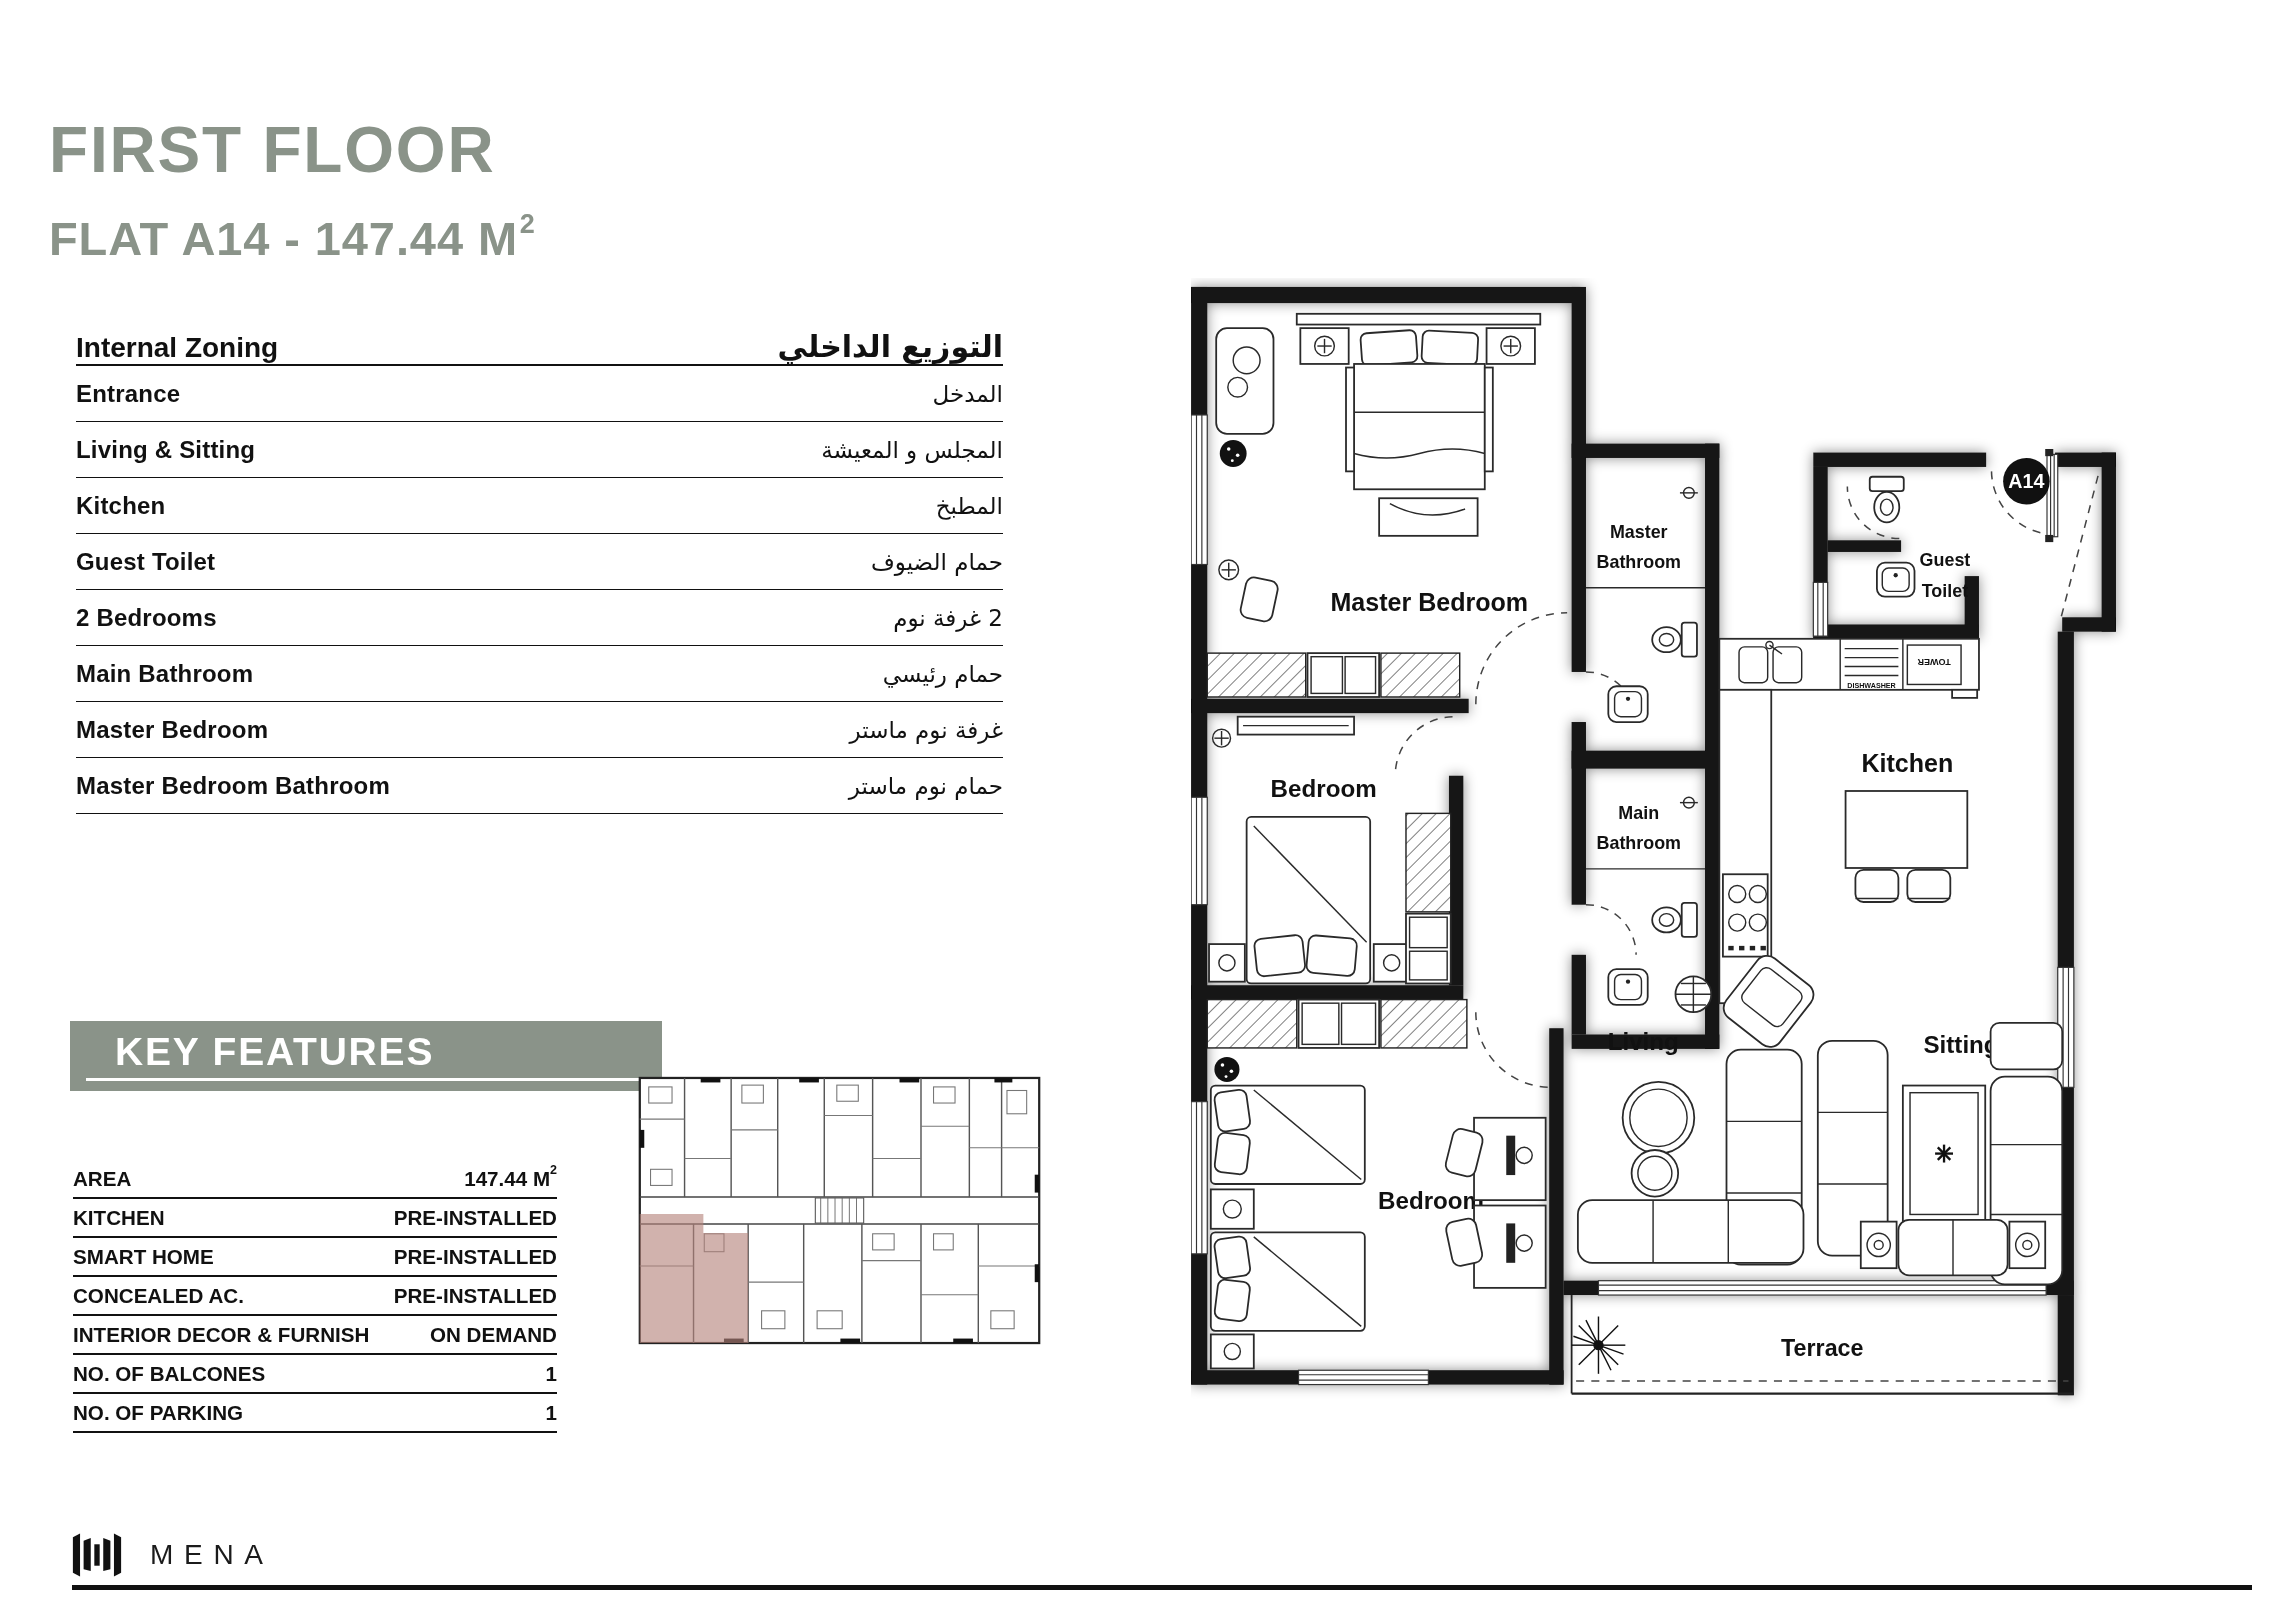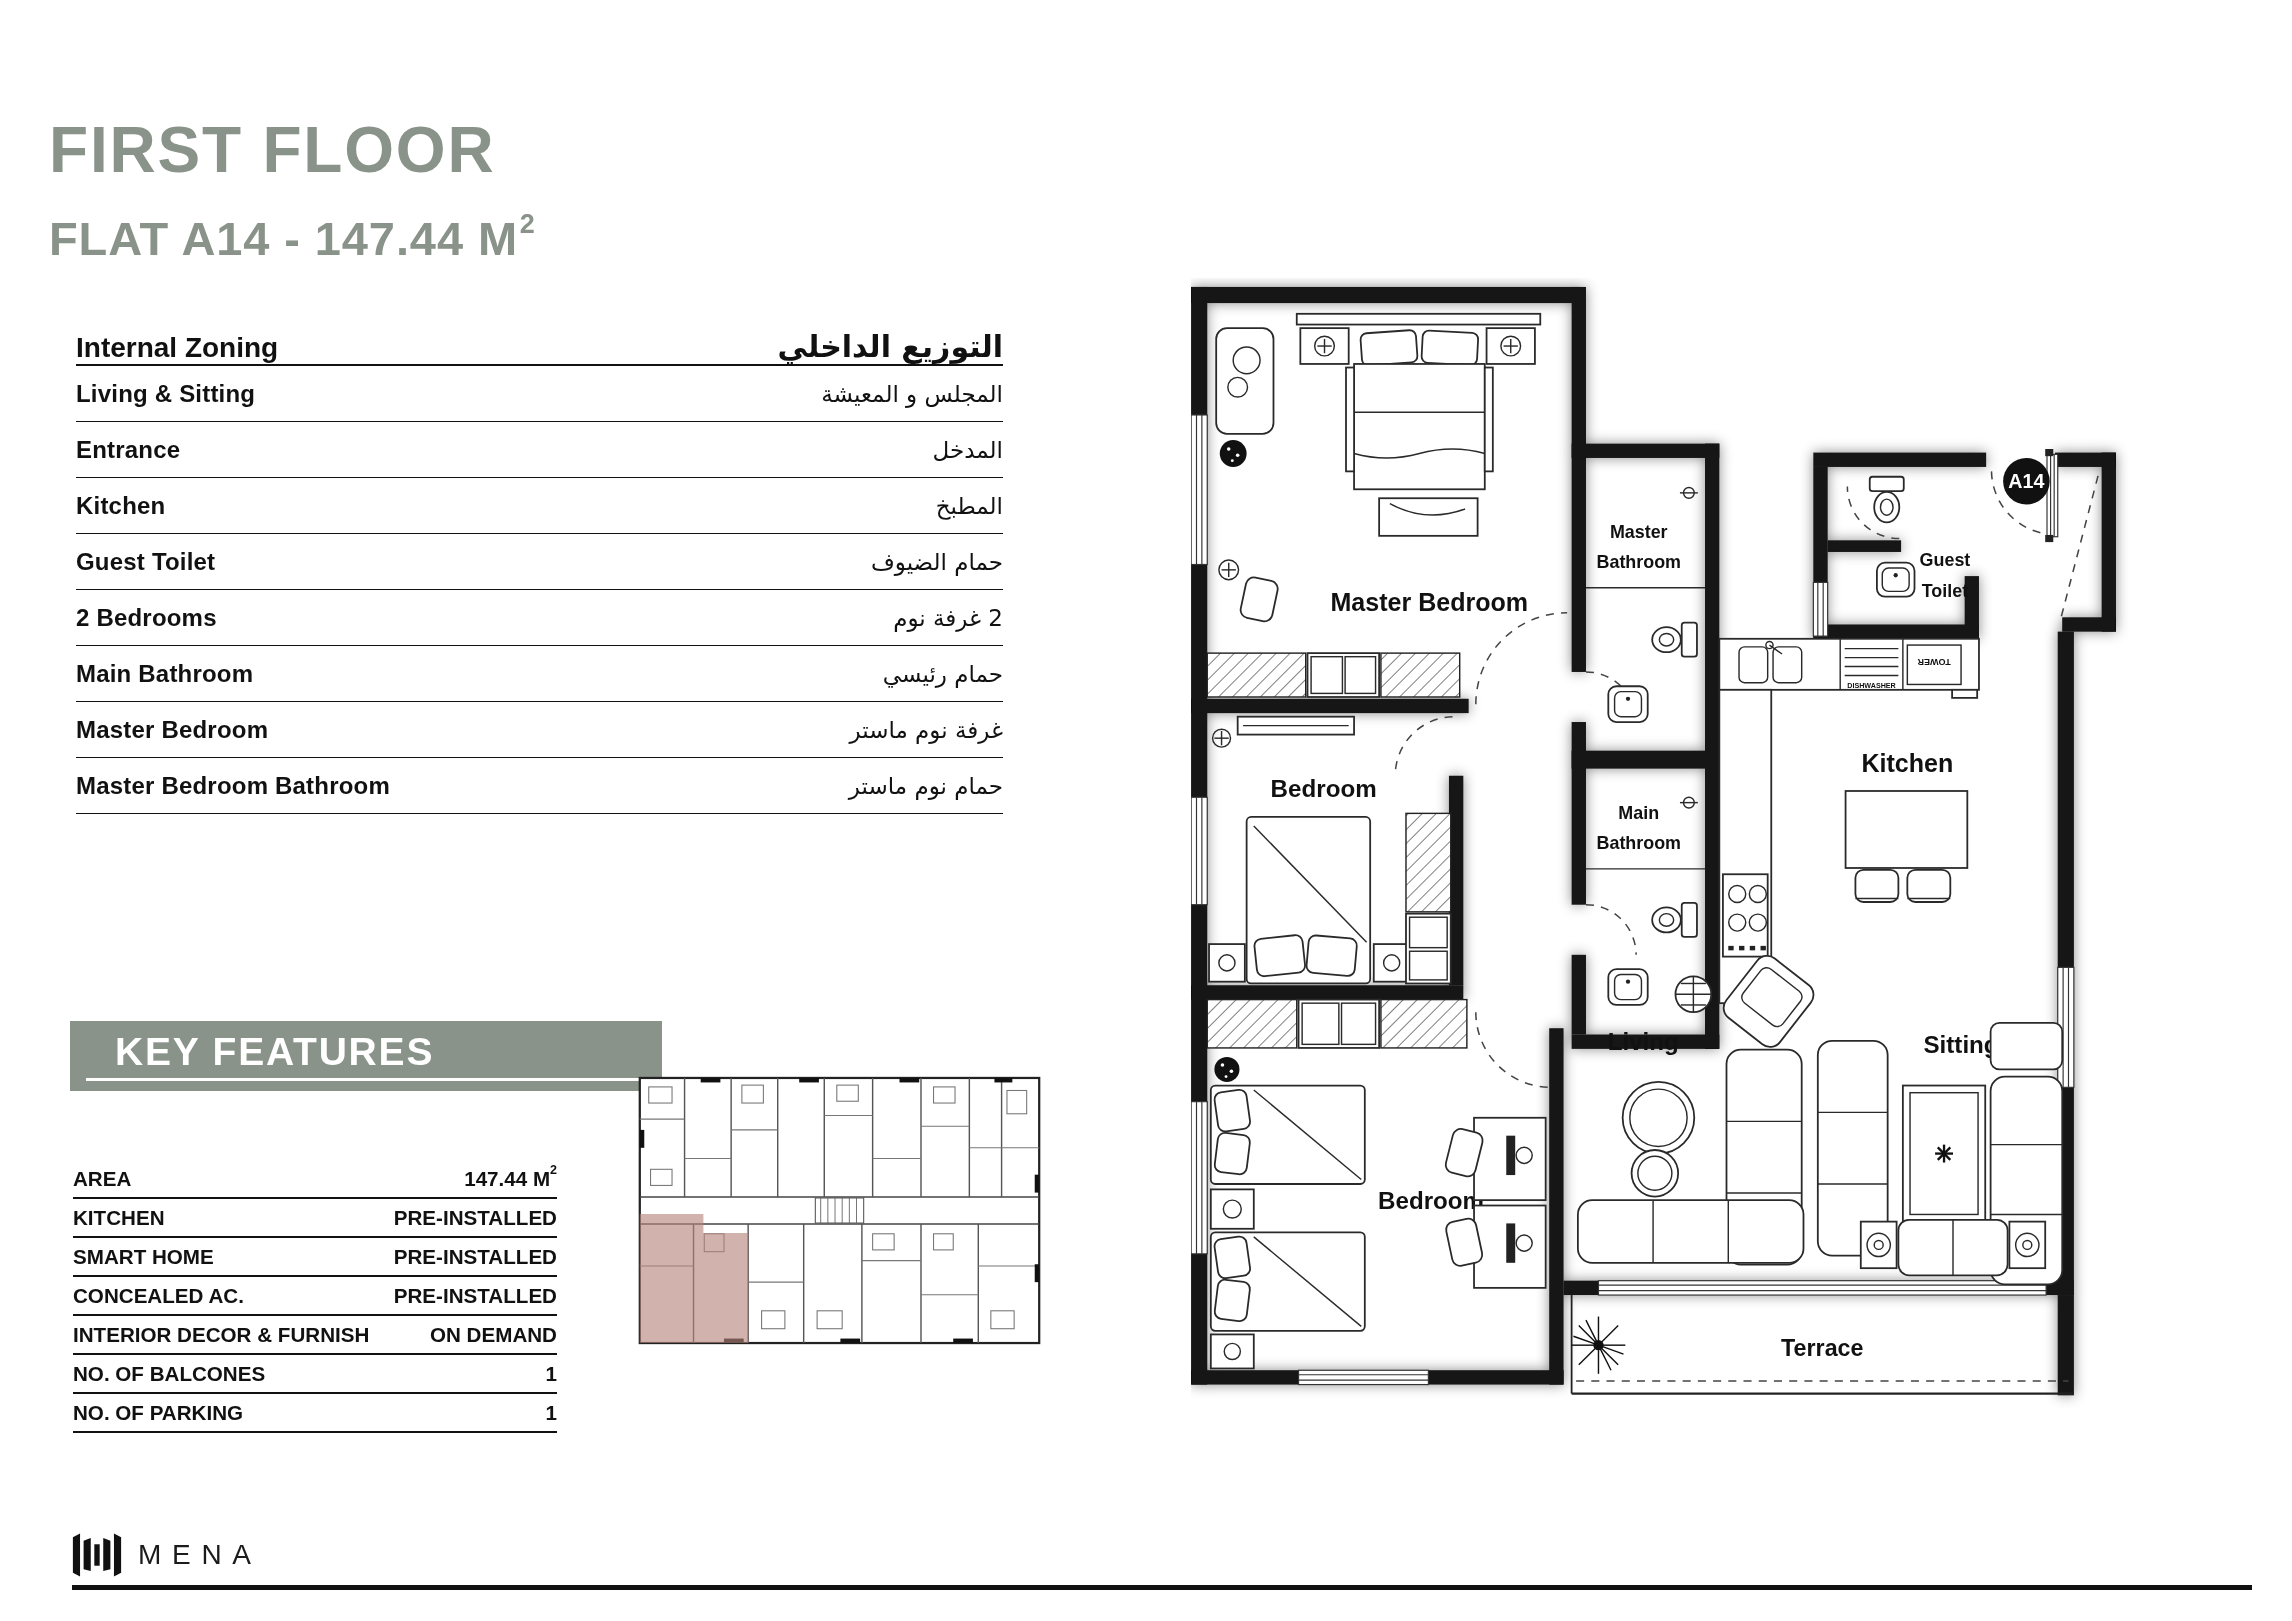--- a/index.html
+++ b/index.html
@@ -49,44 +49,44 @@
   .w  { fill:#131313; }
   .f  { fill:#fff; stroke:#2a2a2a; stroke-width:2; }
   .f2 { fill:none; stroke:#2a2a2a; stroke-width:1.6; }
   .dash { fill:none; stroke:#444; stroke-width:1.7; stroke-dasharray:9 8; }
   .winr { fill:#fff; stroke:#333; stroke-width:1.3; }
   .winl { stroke:#333; stroke-width:1.3; }
   .rl { font-family:"Liberation Sans", sans-serif; font-weight:bold; fill:#111; }
   .g1 { stroke:#777; stroke-width:1.2; }
   .g2 { fill:none; stroke:#444; stroke-width:1.6; }
 
-  .footer { position:absolute; left:72px; top:1530px; display:flex; align-items:center; gap:16px; }
+  .footer { position:absolute; left:72px; top:1530px; display:flex; align-items:center; gap:28px; }
   .brand-text { font-size:28px; letter-spacing:10.7px; color:#1b1b1b; }
   .bottom-rule { position:absolute; left:72px; top:1585px; width:2180px; height:4.5px; background:#111; }
 </style>
 </head>
 <body>
 
 <div class="page-title">FIRST FLOOR</div>
 <div class="page-subtitle">
   <span>FLAT A14 - 147.44 M</span><sup>2</sup>
 </div>
 
 <div class="zoning">
   <div class="z-head">
     <span class="en">Internal Zoning</span>
     <span class="ar" dir="rtl">التوزيع الداخلي</span>
   </div>
   <div class="z-row">
+    <span class="en">Entrance</span>
+    <span class="ar" dir="rtl">المدخل</span>
+  </div>
+  <div class="z-row">
     <span class="en">Living &amp; Sitting</span>
     <span class="ar" dir="rtl">المجلس و المعيشة</span>
-  </div>
-  <div class="z-row">
-    <span class="en">Entrance</span>
-    <span class="ar" dir="rtl">المدخل</span>
   </div>
   <div class="z-row">
     <span class="en">Kitchen</span>
     <span class="ar" dir="rtl">المطبخ</span>
   </div>
   <div class="z-row">
     <span class="en">Guest Toilet</span>
     <span class="ar" dir="rtl">حمام الضيوف</span>
   </div>
   <div class="z-row">

